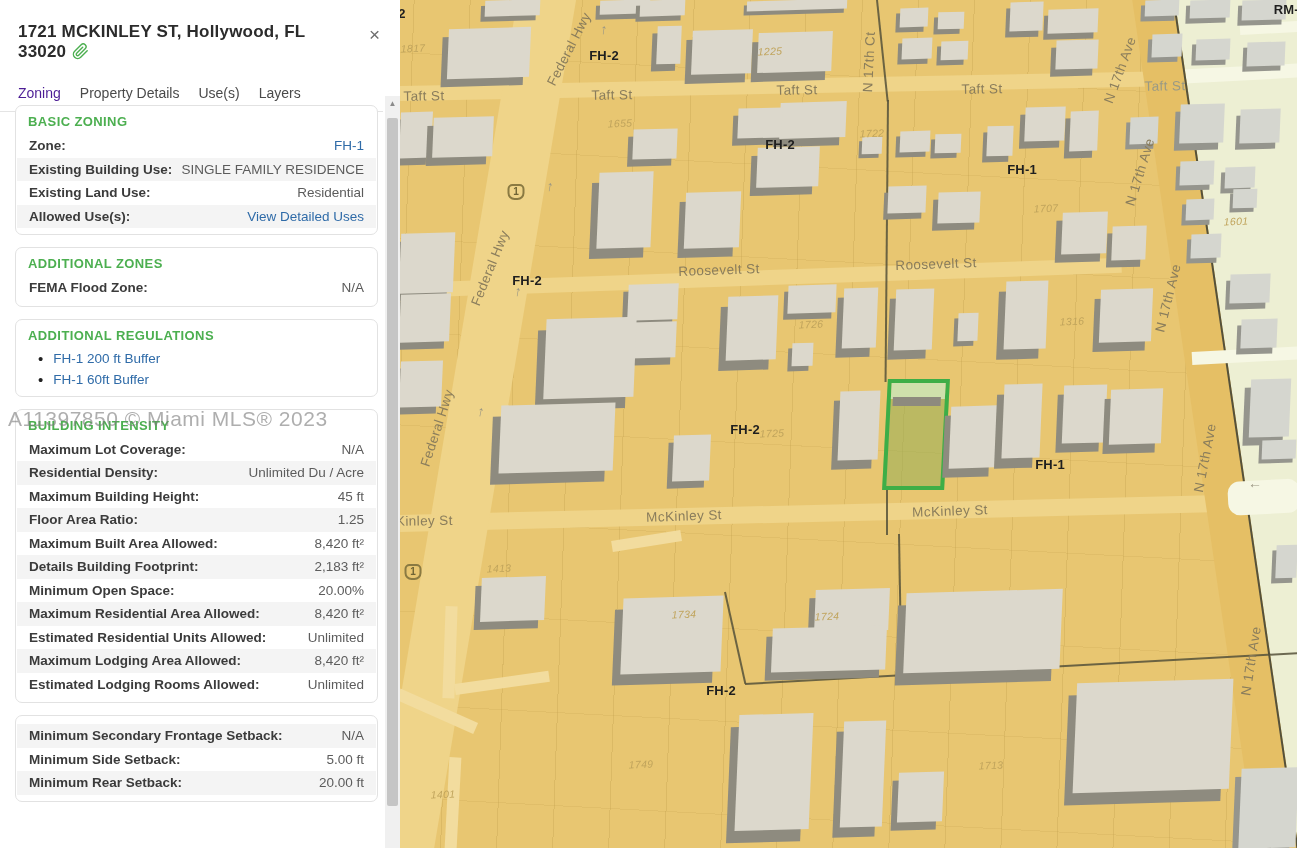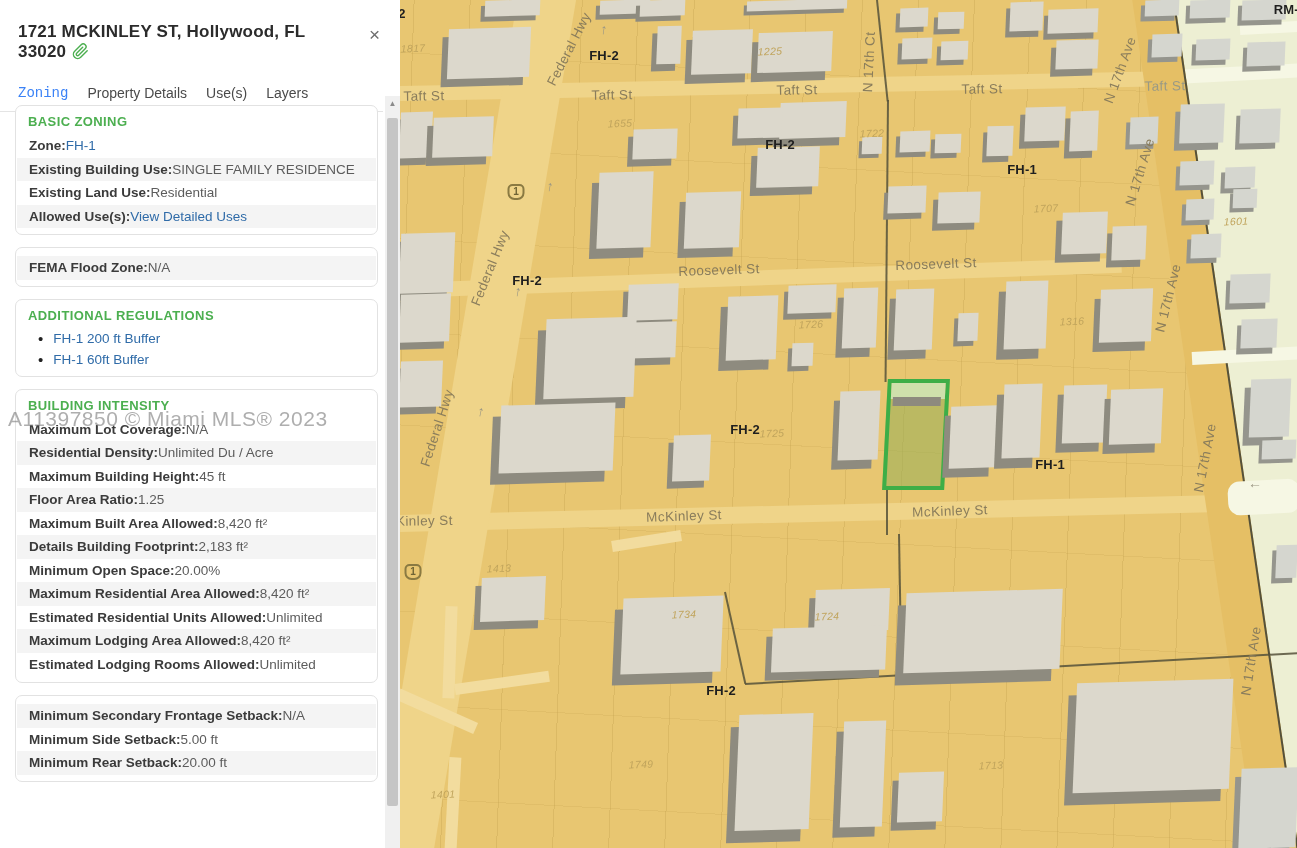--- a/index.html
+++ b/index.html
@@ -28,26 +28,26 @@
           font-size:10px;font-weight:bold;text-align:center;line-height:12px;transform:translate(-50%,-50%);}
 
   
   .panel{position:absolute;left:0;top:0;width:400px;height:848px;background:#fff;z-index:10;}
   .panel-header{position:relative;padding:22px 44px 0 18px;}
   .panel-title{font-size:17px;font-weight:bold;color:#2B2B2B;letter-spacing:.2px;}
   .link-icon{display:inline-block;vertical-align:-3px;margin-left:6px;}
   .close-btn{position:absolute;right:20px;top:25px;font-size:19px;color:#6E6E6E;cursor:pointer;line-height:1;}
   .tabs{display:flex;gap:19px;padding:0 0 0 18px;margin:21px 17px 0 0;border-bottom:1px solid #E4E4E4;}
   .tab{font-size:14px;color:#4A4A4A;padding-bottom:10px;position:relative;cursor:pointer;white-space:nowrap;}
-  .tab.active{color:#3b82f6;font-family:Liberation Mono, monospace;}
+  .tab.active{color:#4c1d95;}
   .tab.active::after{content:"";position:absolute;left:0;right:0;bottom:-1px;height:2px;background:#4CAF50;}
   .content{position:absolute;top:96px;left:0;right:15px;bottom:0;overflow:hidden;padding:9px 7px 0 15px;}
   .card{border:1px solid #E2E2E2;border-radius:7px;background:#fff;margin-bottom:12px;padding:8px 0 6px 0;}
   .card h3{margin:0 12px 4px 12px;font-size:13px;color:#4CAF50;letter-spacing:.4px;line-height:16px;}
-  .row{display:flex;justify-content:flex-start;align-items:center;min-height:23.5px;
+  .row{display:flex;justify-content:space-between;align-items:center;min-height:23.5px;
        padding:0 12px;font-size:13.5px;margin:0 1px;}
   .row:nth-child(odd){background:#F4F4F4;}
   .row .lbl{font-weight:bold;color:#3B3B3B;}
   .row .val{color:#5C5C5C;text-align:right;white-space:nowrap;}
   .row .val.link{color:#2F6BA8;cursor:pointer;}
   .bullet-row{display:flex;align-items:center;height:21px;padding:0 12px 0 22px;font-size:13.5px;}
   .bullet-row .dot{color:#222;margin-right:10px;font-size:15px;}
   .bullet-row .blink{color:#2F6BA8;cursor:pointer;}
   .watermark{position:absolute;left:8px;top:407px;z-index:60;font-size:21px;color:rgba(125,125,125,.62);
              letter-spacing:.5px;white-space:nowrap;pointer-events:none;}
@@ -249,20 +249,21 @@
           <div class="row">
             <span class="lbl">Existing Land Use:</span>
             <span class="val">Residential</span>
           </div>
           <div class="row">
             <span class="lbl">Allowed Use(s):</span>
             <span class="val link">View Detailed Uses</span>
           </div>
         </div>
         <div class="card">
+          <h3>ADDITIONAL ZONES</h3>
           <div class="row">
             <span class="lbl">FEMA Flood Zone:</span>
             <span class="val">N/A</span>
           </div>
         </div>
         <div class="card">
           <h3>ADDITIONAL REGULATIONS</h3>
           <div class="bullet-row">
             <span class="dot">•</span>
             <span class="blink">FH-1 200 ft Buffer</span>

